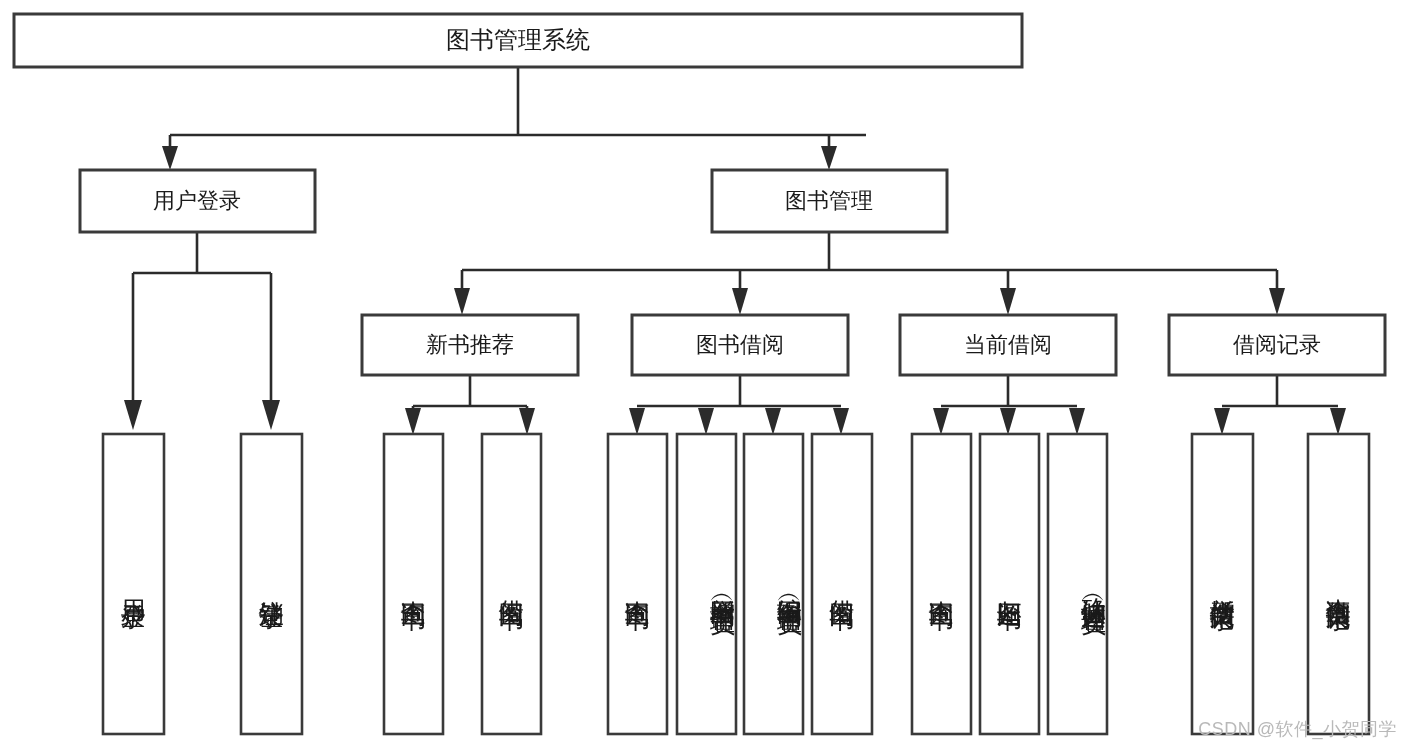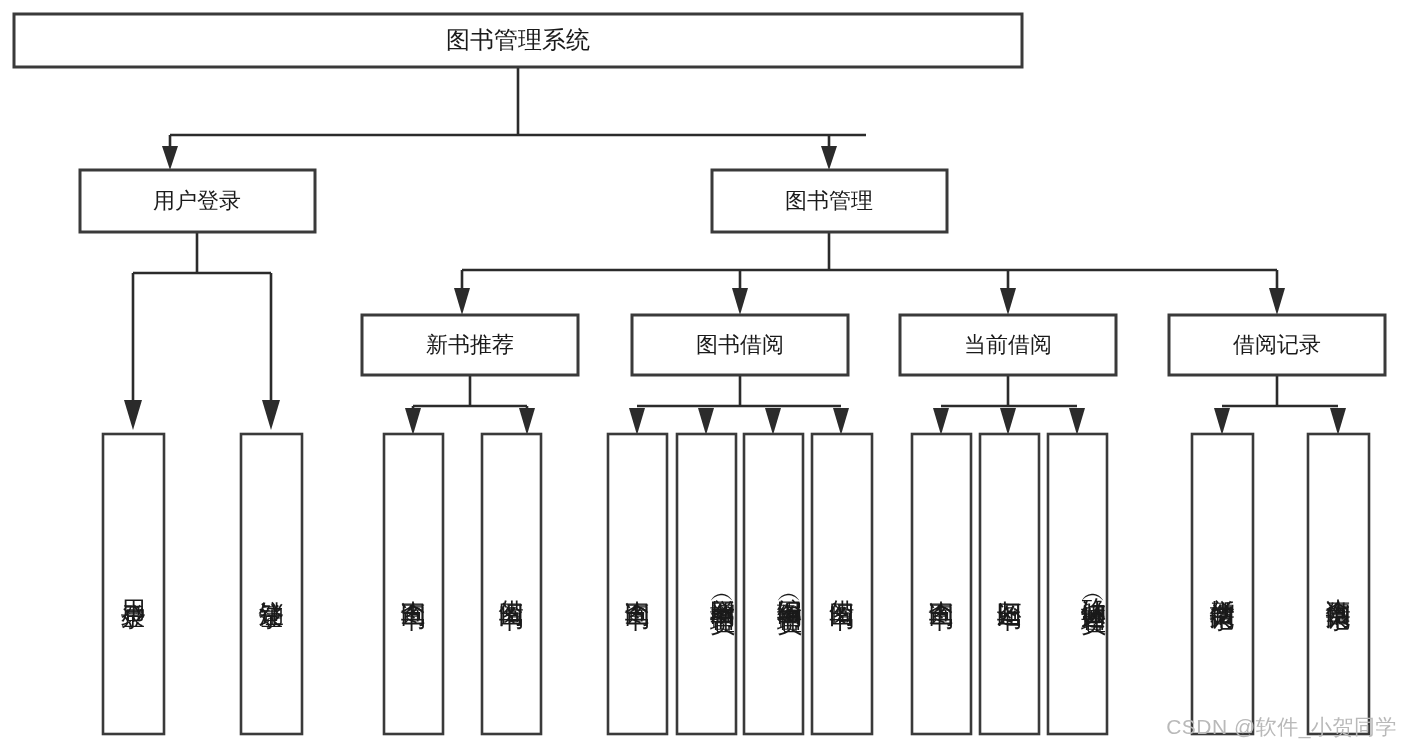--- a/index.html
+++ b/index.html
@@ -73,21 +73,21 @@
     pointer-events: none;
   }
   .vlabel.center {
     align-items: center;
   }
   .watermark {
     position: absolute;
     right: 8px;
     bottom: 6px;
     font-family: "Liberation Sans", "DejaVu Sans", sans-serif;
-    font-size: 21px;
+    font-size: 18px;
     color: #b9b9b9;
     letter-spacing: 0.5px;
     white-space: nowrap;
   }
 </style>
 </head>
 <body>
 
 <div id="diagram-root">
 

